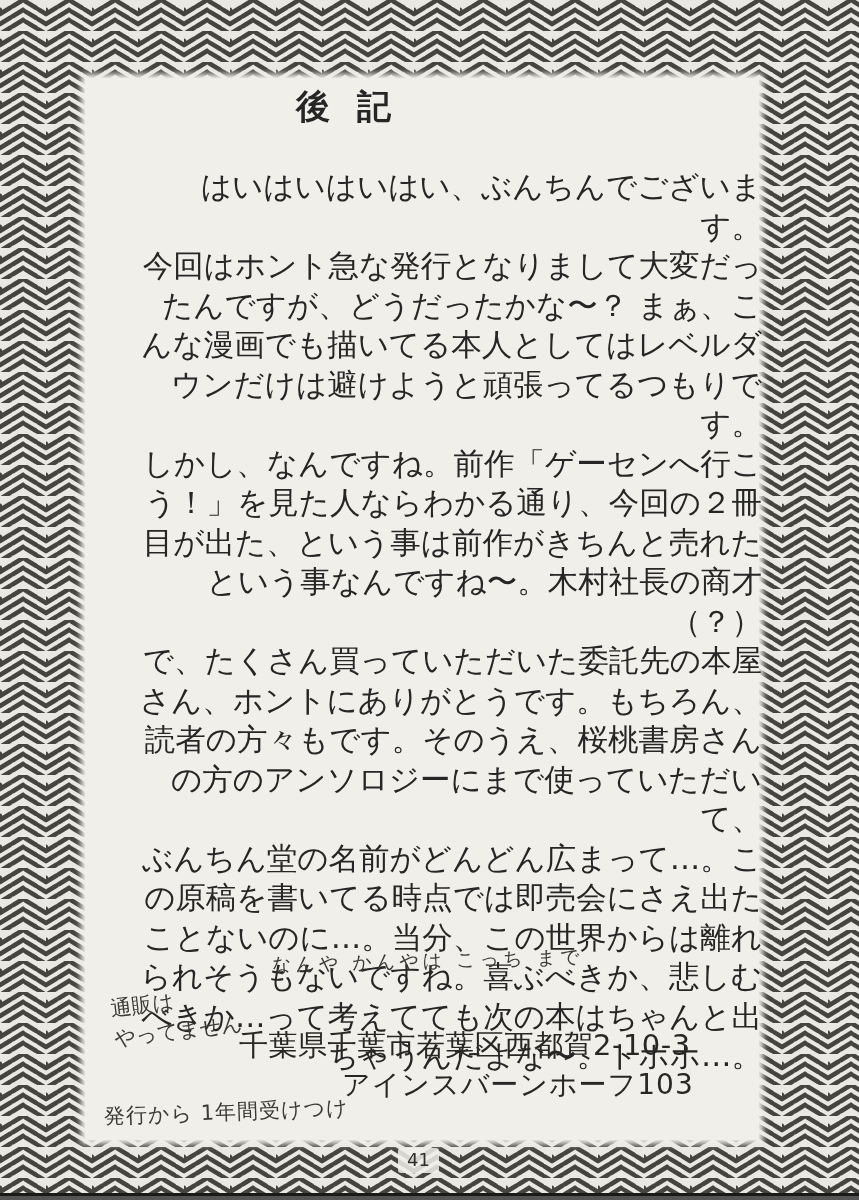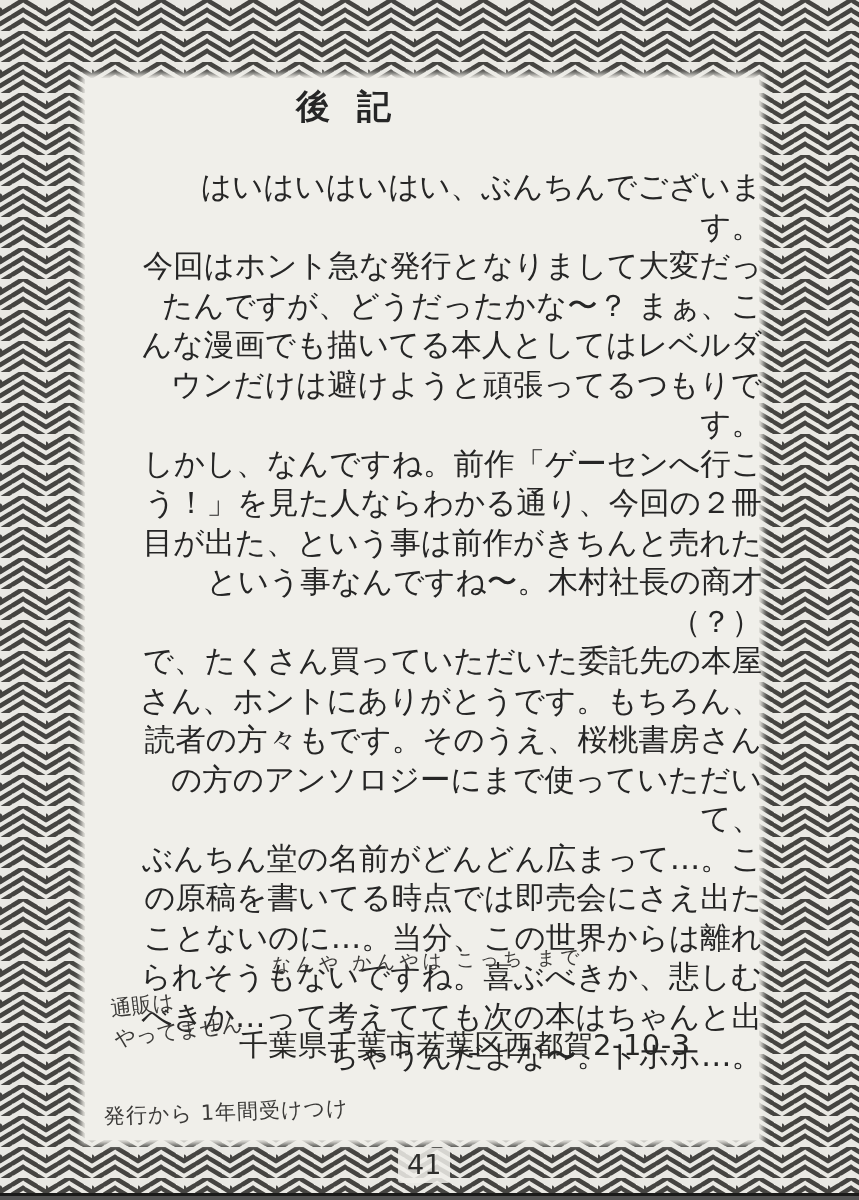--- a/index.html
+++ b/index.html
@@ -36,21 +36,21 @@
   .hw-top{left:272px;top:948px;font-size:19px;letter-spacing:4px;transform:rotate(-1.5deg);white-space:nowrap;}
   .hw-mail{left:112px;top:986px;font-size:21px;line-height:30px;transform:rotate(-7deg);white-space:pre-line;}
   .hw-validity{left:104px;top:1098px;font-size:21px;letter-spacing:1px;transform:rotate(-2deg);white-space:nowrap;}
   .addr{position:absolute;color:#272725;white-space:nowrap;font-weight:500;}
   .addr-postal{left:264px;top:984px;font-size:29px;letter-spacing:8px;}
   .addr-1{left:239px;top:1026px;font-size:29px;letter-spacing:0.5px;}
   .addr-2{left:342px;top:1066px;font-size:28px;letter-spacing:1px;}
   .addr-3{left:396px;top:1104px;font-size:29px;letter-spacing:1px;}
   .page-number{
     position:absolute;left:398px;top:1148px;
-    font-size:27px;color:#2e2e2c;
+    font-size:18px;color:#2e2e2c;
     background:rgba(240,239,234,0.85);
     padding:1px 9px 3px 9px;border-radius:3px;
   }
   .bottom-edge{
     position:absolute;left:0;top:1193px;width:859px;height:7px;
     background:#1a1a19;
   }
 </style>
 </head>
 <body>
@@ -99,19 +99,20 @@
   <div class="hw hw-top">なんや かんやは こっち まで</div>
 
   <div class="hw hw-mail">通販は
 やってません</div>
 
   <div class="hw hw-validity">発行から 1年間受けつけ</div>
 
 
   <div class="addr addr-1">千葉県千葉市若葉区西都賀2-10-3</div>
 
+  <div class="addr addr-2">アインスバーンホーフ103</div>
 
 
   <div class="page-number">41</div>
 
   <div class="bottom-edge"></div>
 
 </div>
 
 </body></html>

